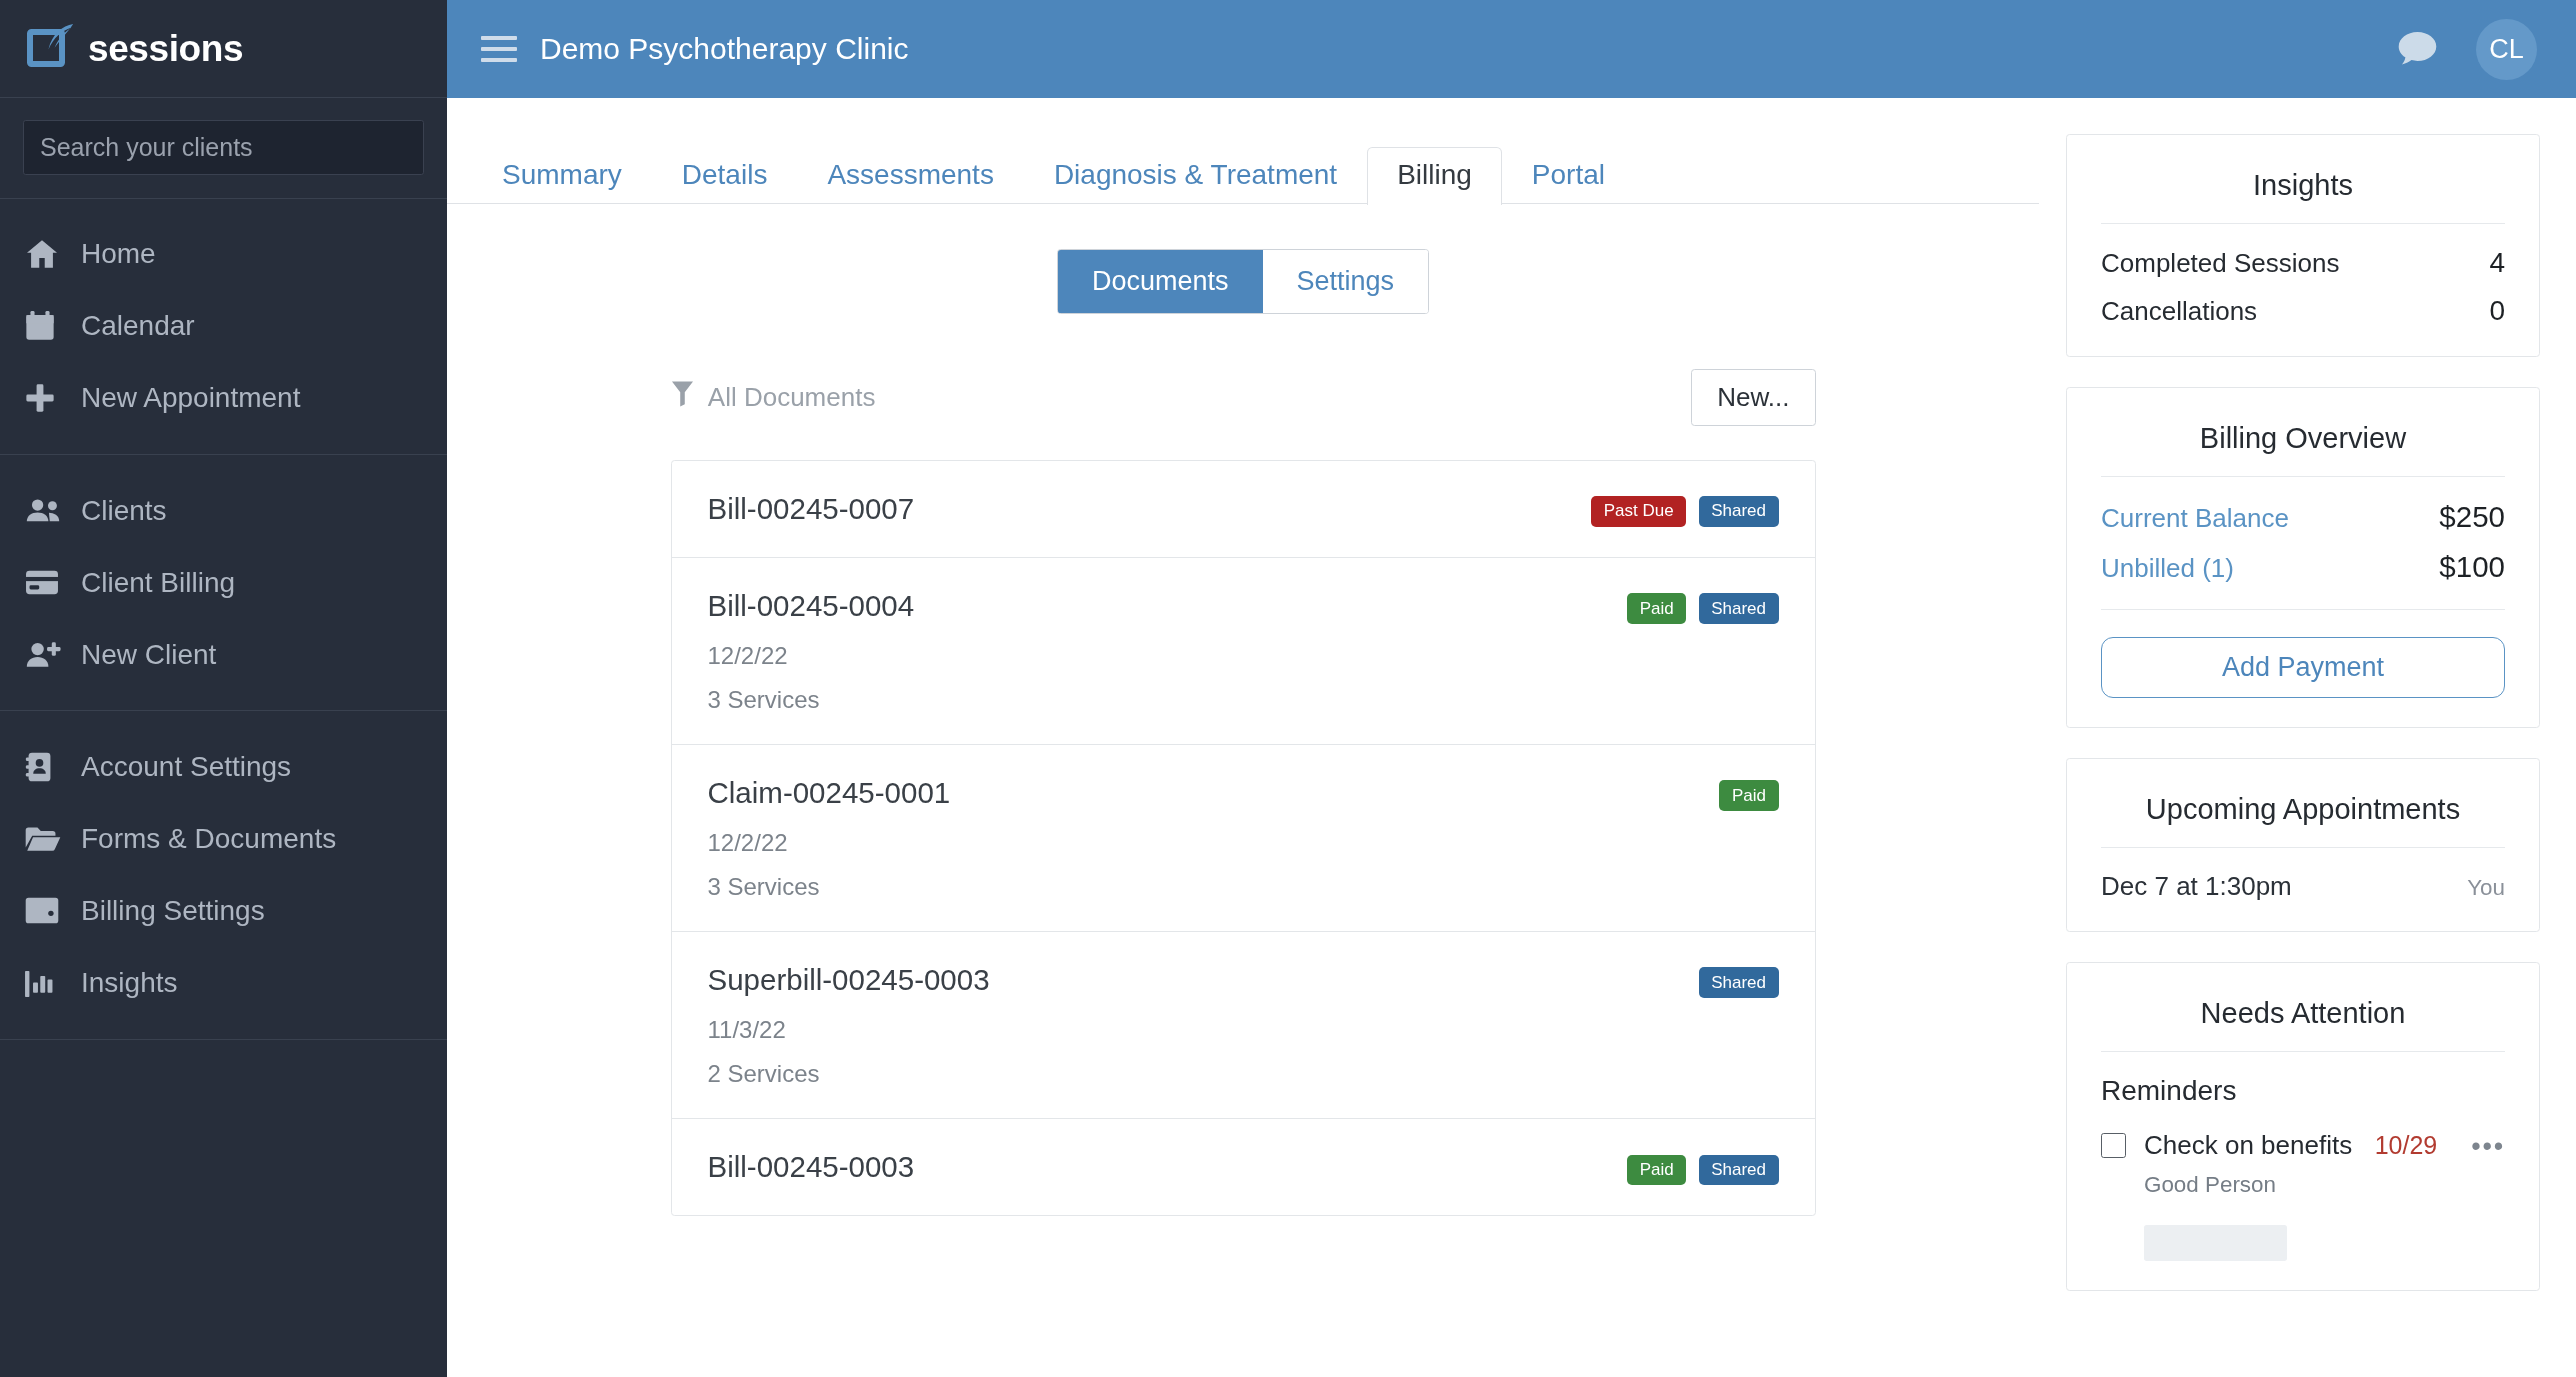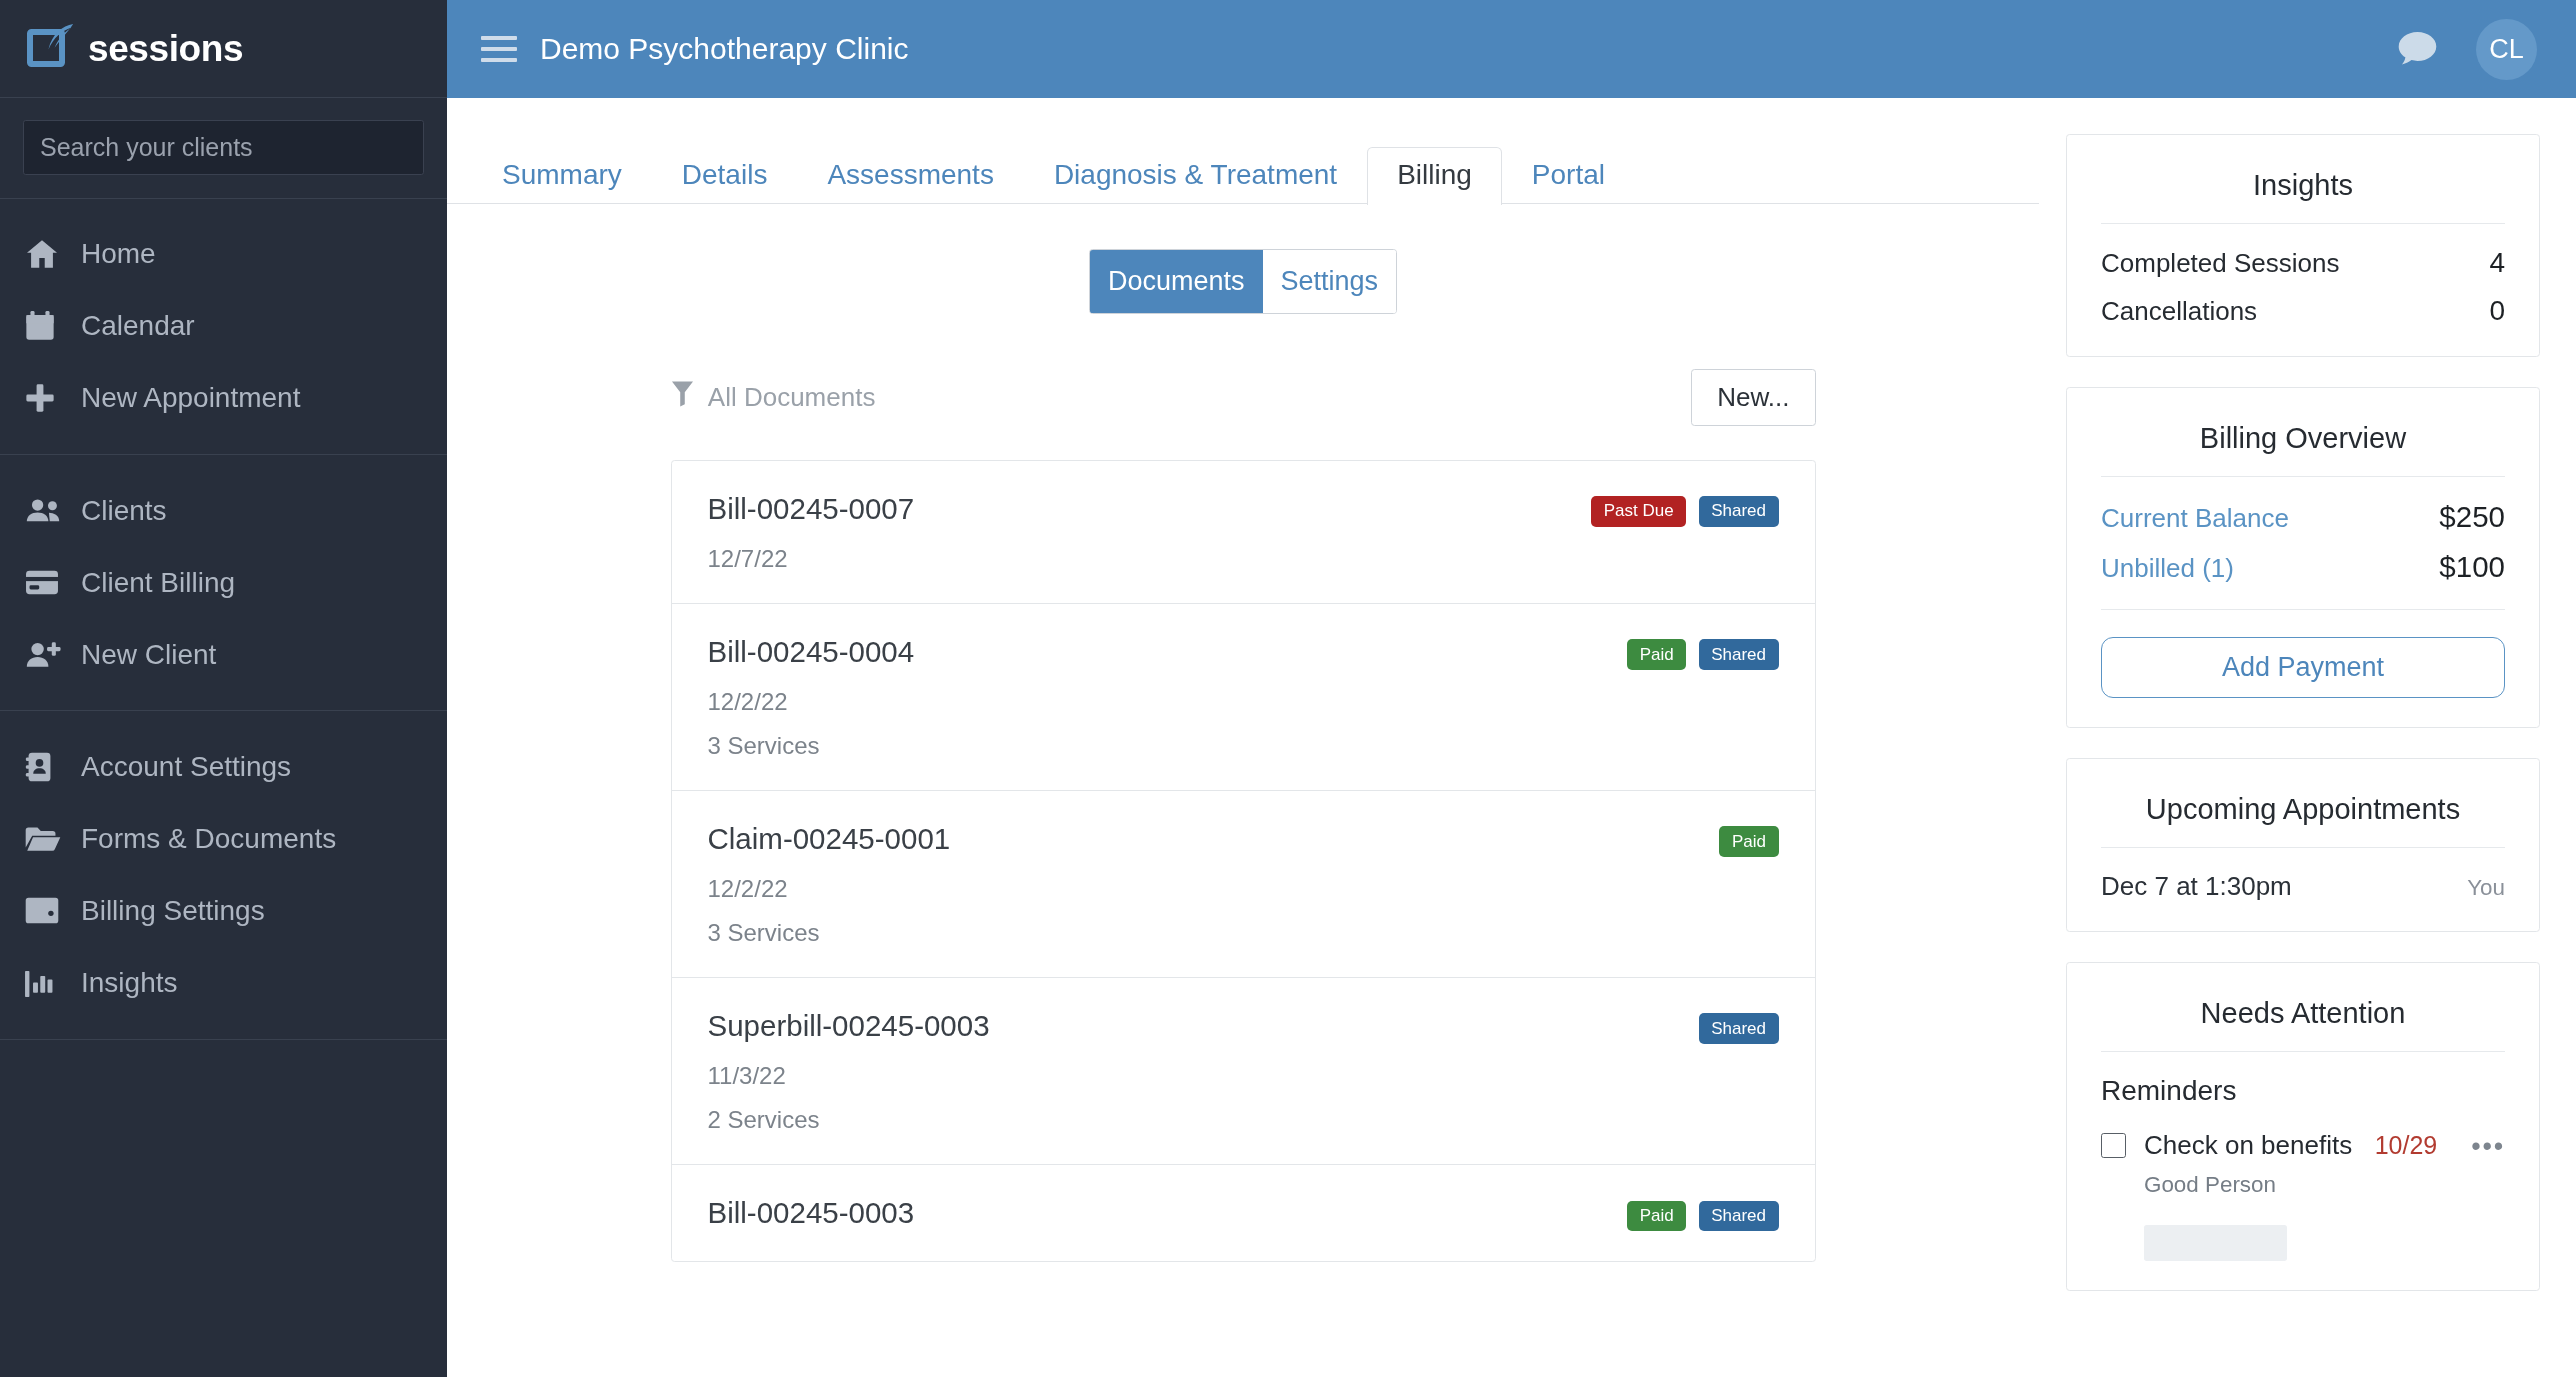--- a/index.html
+++ b/index.html
@@ -116,21 +116,21 @@
     border-color: #dfe2e6;
     border-top-left-radius: 5.4px; border-top-right-radius: 5.4px;
   }
 
   .doc-col { width: 1145px; margin: 0 auto; padding-top: 45px; }
   .seg {
     display: flex; justify-content: center;
   }
   .seg-group { display: flex; border: 0.9px solid #ced3d9; border-radius: 3.6px; overflow: hidden; }
   .seg-btn {
-    font-size: 27px; padding: 18px 18px; cursor: pointer;
+    font-size: 27px; padding: 18px 34px; cursor: pointer;
     background: #fff; color: #4d86bb; border: none;
     font-family: "Liberation Sans", sans-serif;
     line-height: 1;
   }
   .seg-btn.active { background: #4d86bb; color: #fff; }
 
   .filter-row {
     display: flex; align-items: center; justify-content: space-between;
     margin-top: 55px;
   }
@@ -400,21 +400,20 @@
 
 
             <div class="doc-row">
               <div class="doc-row-head">
                 <div class="doc-title">Bill-00245-0007</div>
                 <div class="doc-right">
                   <span class="badge past-due">Past Due</span>
                   <span class="badge shared">Shared</span>
                 </div>
               </div>
-              <div class="doc-meta">12/7/22</div>
             </div>
 
             <div class="doc-row">
               <div class="doc-row-head">
                 <div class="doc-title">Bill-00245-0004</div>
                 <div class="doc-right">
                   <span class="badge paid">Paid</span>
                   <span class="badge shared">Shared</span>
                 </div>
               </div>

